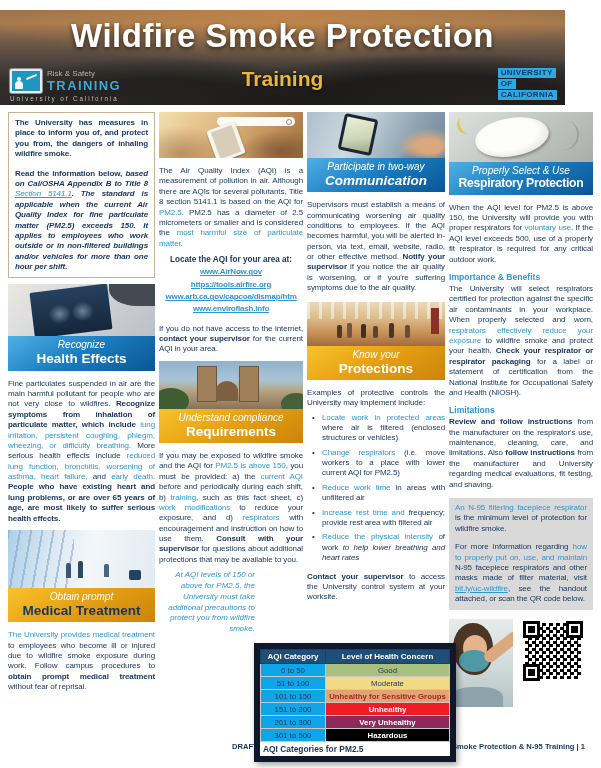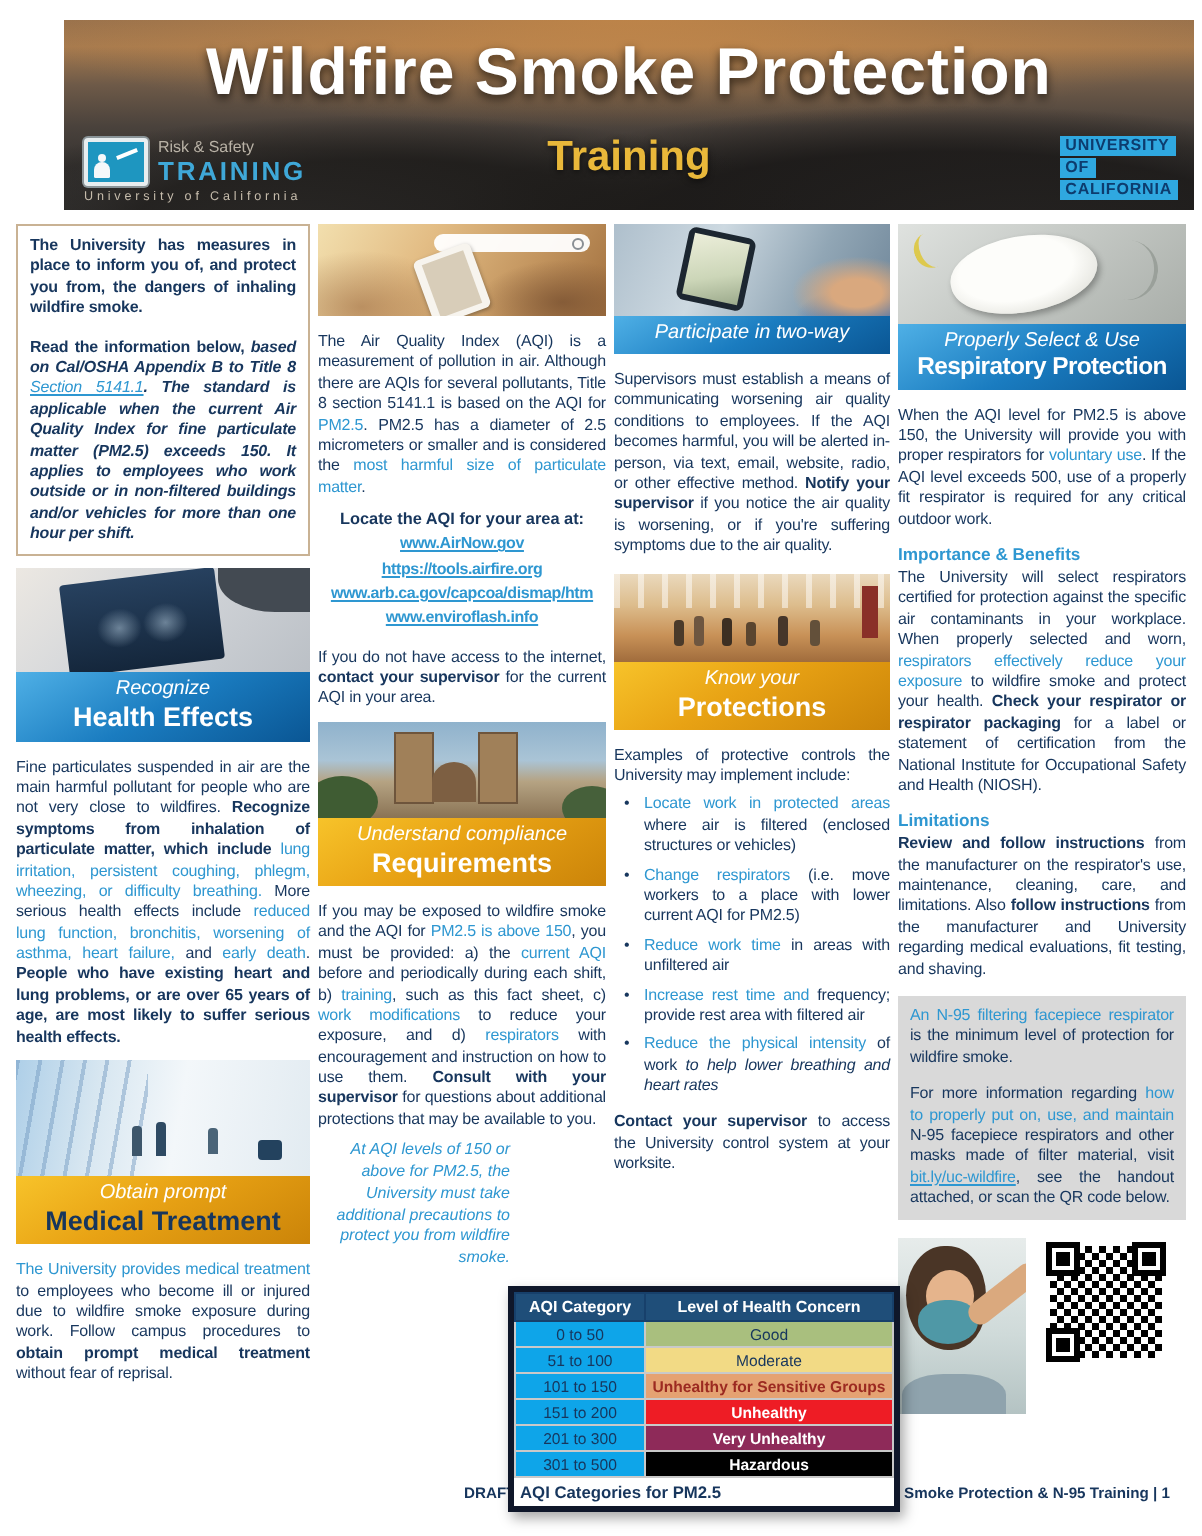--- a/index.html
+++ b/index.html
@@ -1,20 +1,20 @@
 <!DOCTYPE html>
 <html><head>
 <meta charset="utf-8">
 <style>
   html,body{margin:0;padding:0;background:#fff;}
   .page{position:relative;width:601px;height:768px;background:#fff;overflow:hidden;
         font-family:"Liberation Sans",sans-serif;}
 
   
-  .banner{position:absolute;left:32px;top:10px;width:565px;height:95px;overflow:hidden;
+  .banner{position:absolute;left:0;top:10px;width:565px;height:95px;overflow:hidden;
     background:
       radial-gradient(ellipse 220px 55px at 18% 108%, rgba(200,200,205,.35), transparent 70%),
       radial-gradient(ellipse 260px 65px at 85% 110%, rgba(215,210,205,.30), transparent 70%),
       radial-gradient(ellipse 420px 80px at 50% -5%, rgba(225,150,70,.55), transparent 75%),
       linear-gradient(180deg,#96704c 0%,#a67a4e 14%,#6e5a48 34%,#4a423c 56%,#353230 78%,#2e2c2a 100%);}
   .banner::before{content:"";position:absolute;left:0;right:0;bottom:0;height:60%;
       background:
       radial-gradient(ellipse 300px 70px at 28% 105%, rgba(30,28,26,.85) 40%, transparent 72%),
       radial-gradient(ellipse 340px 80px at 78% 112%, rgba(26,24,23,.85) 45%, transparent 74%);}
   .banner-title{position:absolute;top:7px;left:0;right:0;text-align:center;color:#fff;
@@ -73,21 +73,21 @@
   .bullets li::before{content:"\2022";position:absolute;left:-10px;top:0;color:#17365d;}
 
   .gray-box{background:#d9d9d9;padding:5px 6px;margin-top:8px;}
   .gray-box .p + .p{margin-top:8px;}
 
   .aqi-note{width:96px;margin-top:5px;text-align:right;font-style:italic;color:#2e97d1;
       font-size:8px;line-height:1.35;}
 
   
   .aqi-wrap{position:absolute;left:254px;top:643px;width:190px;background:#fff;z-index:6;
-      box-shadow:2px 3px 6px rgba(0,0,0,.35);border:3px solid #0f172a;}
+      box-shadow:2px 3px 6px rgba(0,0,0,.35);border:6px solid #0f172a;}
   .aqi-table{width:100%;border-collapse:collapse;}
   .aqi-table th{background:#1f4e79;color:#fff;font-size:8px;font-weight:700;padding:2px;border:1px solid #17406b;}
   .aqi-table td{font-size:7.8px;padding:1.5px 2px;text-align:center;border:1px solid #c9c9c9;}
   .cell-range{background:#0ea5e9;color:#17365d;width:60px;margin-left:36px;}
   .aqi-caption{font-size:8.4px;font-weight:700;color:#17365d;padding:2px 3px;background:#fff;text-align:left;}
 
   
   .footer{position:absolute;left:0;top:742px;width:100%;height:12px;font-size:7.6px;font-weight:700;color:#17365d;}
   .footer-left{position:absolute;left:232px;}
   .footer-right{position:absolute;right:16px;}
@@ -256,20 +256,21 @@
     <p class="p mt"><span class="seg-d">If you may be exposed to wildfire smoke and the AQI for </span><span class="seg-bl">PM2.5 is above 150</span><span class="seg-d">, you must be provided: a) the </span><span class="seg-bl">current AQI</span><span class="seg-d"> before and periodically during each shift, b) </span><span class="seg-bl">training</span><span class="seg-d">, such as this fact sheet, c) </span><span class="seg-bl">work modifications</span><span class="seg-d"> to reduce your exposure, and d) </span><span class="seg-bl">respirators</span><span class="seg-d"> with encouragement and instruction on how to use them. </span><span class="seg-b">Consult with your supervisor</span><span class="seg-d"> for questions about additional protections that may be available to you.</span></p>
     <div class="aqi-note">At AQI levels of 150 or above for PM2.5, the University must take additional precautions to protect you from wildfire smoke.</div>
   </section>
 
   <section class="col" id="col3">
     <div class="img img-phone-desk">
       <div class="phone-dark"></div>
     </div>
     <div class="section-header header-blue" id="comm-header">
       <div class="kicker">Participate in two-way</div>
+      <div class="header-title">Communication</div>
     </div>
     <p class="p mt"><span class="seg-d">Supervisors must establish a means of communicating worsening air quality conditions to employees. If the AQI becomes harmful, you will be alerted in-person, via text, email, website, radio, or other effective method. </span><span class="seg-b">Notify your supervisor</span><span class="seg-d"> if you notice the air quality is worsening, or if you're suffering symptoms due to the air quality.</span></p>
     <div class="img img-hallway">
       <div class="hall-glow"></div>
       <div class="hall-fig g1"></div>
       <div class="hall-fig g2"></div>
       <div class="hall-fig g3"></div>
       <div class="hall-fig g4"></div>
       <div class="hall-fig g5"></div>
       <div class="hall-fig g6"></div>

